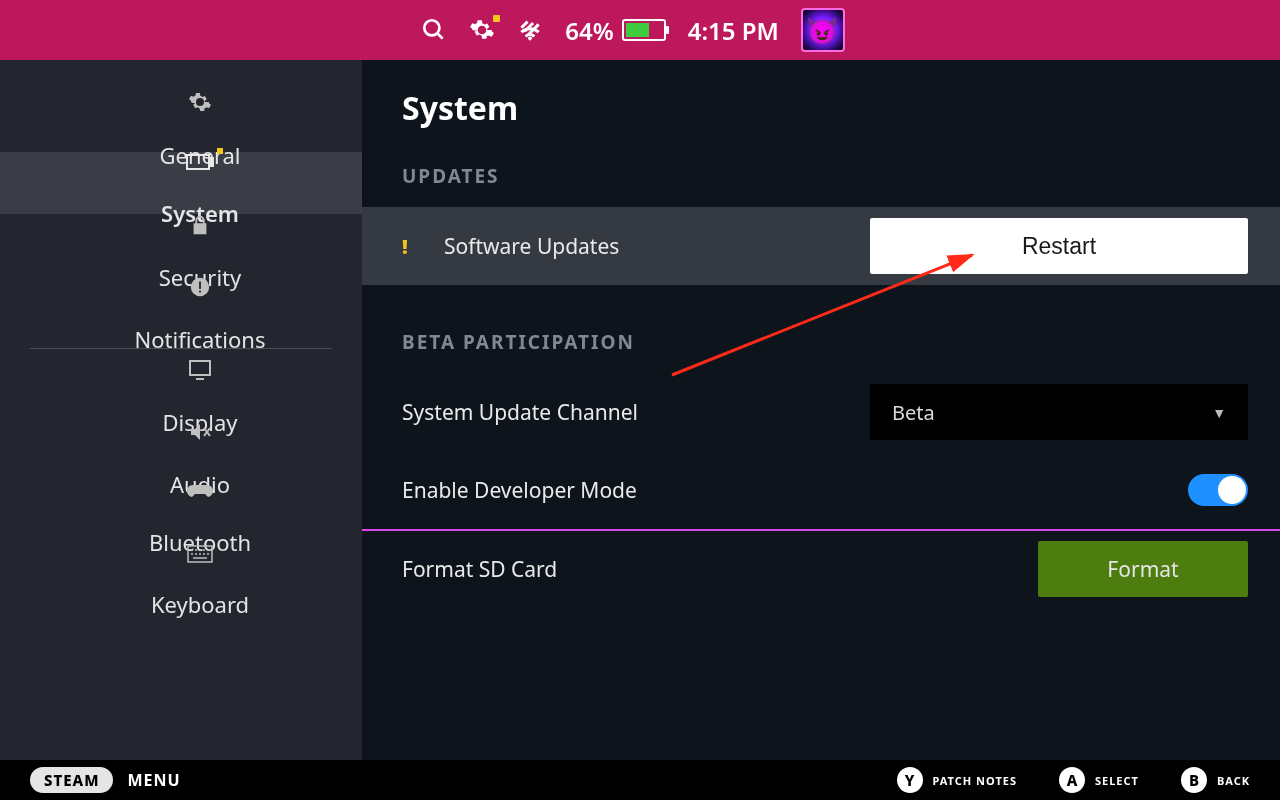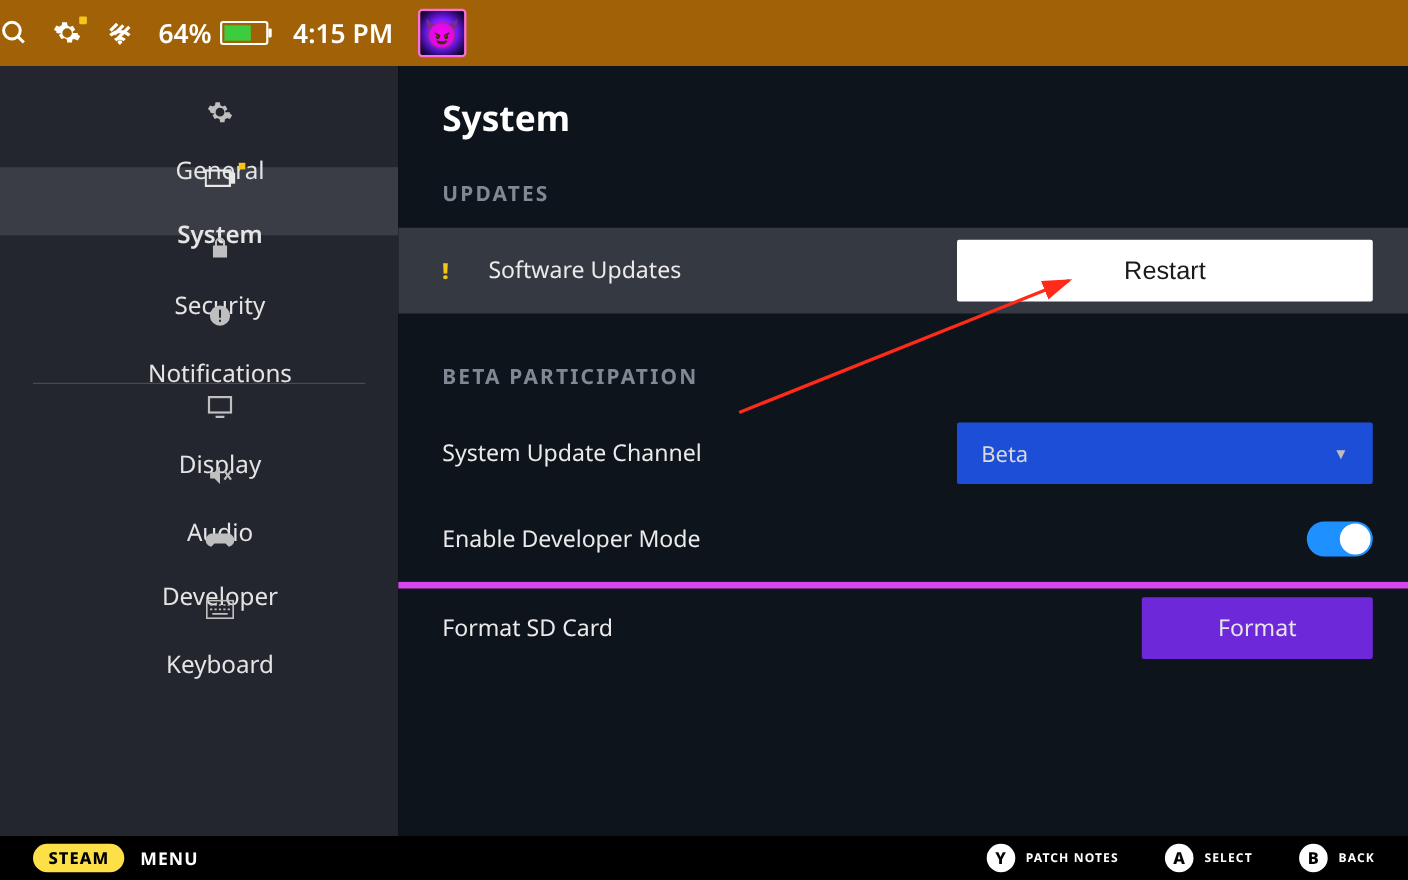--- a/index.html
+++ b/index.html
@@ -1,18 +1,18 @@
 <!DOCTYPE html>
 <html><head>
 <meta charset="utf-8">
 <style>
   * { box-sizing: border-box; margin: 0; padding: 0; }
   html, body { width: 1280px; height: 800px; overflow: hidden; font-family: "Segoe UI", "Noto Sans", Arial, sans-serif; background: #000; color: #e6e6e6; }
   
-  .statusbar { height: 60px; background: #a16207; display: flex; align-items: center; justify-content: flex-start; gap: 22px; padding: 0 14px 0 0; }
+  .statusbar { height: 60px; background: #be185d; display: flex; align-items: center; justify-content: center; gap: 22px; padding: 0 14px 0 0; }
   .statusbar .ico { color: #fff; display:flex; align-items:center; justify-content:center; }
   .status-batt { color:#fff; font-size: 24px; font-weight: 600; display:flex; align-items:center; gap:8px;}
   .status-time { color:#fff; font-size: 24px; font-weight:600;}
   .gear-wrap { position: relative; }
   .gear-dot { position:absolute; top:-2px; right:-5px; width:7px; height:7px; background:#f5c518; border-radius:1px;}
   .battery-shell { width:44px; height:22px; border:2px solid #fff; border-radius:3px; position:relative; display:flex; align-items:center; padding:2px;}
   .battery-shell::after { content:""; position:absolute; right:-5px; top:5px; width:3px; height:8px; background:#fff; border-radius:1px;}
   .battery-fill { height:100%; background:#3dcc3d;}
   .avatar { width:44px; height:44px; border-radius:4px; background: radial-gradient(circle at 50% 50%, #ff39d6 0%, #7a1bff 45%, #2c0a6e 75%, #000 100%); border:2px solid #ff6ae6; display:flex; align-items:center; justify-content:center; font-size:26px; }
   
@@ -29,29 +29,29 @@
   .content { flex:1; background:#0e141b; position:relative; overflow:hidden;}
   .content-inner { padding: 26px 0 0 0;}
   .page-title { font-size: 32px; font-weight:700; color:#fff; padding: 0 0 0 40px;}
   .section-hdr { font-size: 19px; font-weight:700; letter-spacing: 2px; color:#808893; padding: 44px 0 18px 40px;}
   .section-hdr.first { padding-top: 34px;}
   .row { display:flex; align-items:center; padding: 0 32px 0 40px; height: 78px; }
   .row.highlight { background:#353941; padding-left: 40px;}
   .row-label { font-size: 21px; color:#eaeaea; font-weight: 400; flex:1; display:flex; align-items:center; gap: 30px;}
   .exclaim { color:#f5c518; font-size:20px; font-weight:900; width:12px;}
   .restart-btn { width: 378px; height: 56px; background:#fff; color:#1a1a1a; font-size:23px; font-weight:500; border:none; display:flex; align-items:center; justify-content:center; cursor:pointer; border-radius:2px;}
-  .dropdown { width: 378px; height: 56px; background:#1d4ed8; color:#d9d9d9; font-size:20px; display:flex; align-items:center; justify-content:space-between; padding: 0 22px; cursor:pointer; border-radius:2px;}
+  .dropdown { width: 378px; height: 56px; background:#000000; color:#d9d9d9; font-size:20px; display:flex; align-items:center; justify-content:space-between; padding: 0 22px; cursor:pointer; border-radius:2px;}
   .dropdown .tri { font-size:14px; color:#bdbdbd;}
   .toggle { width: 60px; height: 32px; background:#1e90ff; border-radius:16px; position:relative; cursor:pointer;}
   .toggle .knob { position:absolute; right:2px; top:2px; width:28px; height:28px; background:#fff; border-radius:50%;}
-  .format-btn { width:210px; height:56px; background:#6d28d9; color:#e6e6e6; font-size:21px; display:flex; align-items:center; justify-content:center; cursor:pointer; border-radius:2px;margin-left:45px;}
-  .row.sep { border-top: 6px solid #d946ef;}
+  .format-btn { width:210px; height:56px; background:#4d7c0f; color:#e6e6e6; font-size:21px; display:flex; align-items:center; justify-content:center; cursor:pointer; border-radius:2px;margin-left:45px;}
+  .row.sep { border-top: 2px solid #d946ef;}
   
   .bottombar { height: 40px; background:#000; display:flex; align-items:center; padding: 0 30px 0 30px; color:#fff; font-size:18px; gap:14px;}
-  .steam-pill { background:#fde047; color:#000; font-weight:800; font-size:15px; letter-spacing:1px; padding: 3px 14px; border-radius: 14px;}
+  .steam-pill { background:#e5e5e5; color:#000; font-weight:800; font-size:15px; letter-spacing:1px; padding: 3px 14px; border-radius: 14px;}
   .menu-lbl { font-weight:700; letter-spacing:1px; font-size:16px;}
   .bottom-spacer { flex:1;}
   .hint { display:flex; align-items:center; gap:10px; margin-left: 28px;}
   .gbtn { width:26px; height:26px; border-radius:50%; background:#fff; color:#000; font-weight:800; font-size:15px; display:flex; align-items:center; justify-content:center;}
   .hint-lbl { font-weight:700; letter-spacing:1px; font-size:11px;}
   
   .arrow { position:absolute; pointer-events:none;}
   svg { display:block; }
 </style>
 </head>
@@ -144,21 +144,21 @@
           </svg>
       </span>
       <span>Audio</span>
     </div>
     <div class="side-item">
       <span class="side-ico">
         <svg width="26" height="18" viewBox="0 0 26 18" fill="currentColor">
             <path d="M7 2h12a6 6 0 012 12l-3-3h-10l-3 3A6 6 0 017 2z"></path>
           </svg>
       </span>
-      <span>Developer</span>
+      <span>Bluetooth</span>
     </div>
     <div class="side-item">
       <span class="side-ico">
         <svg width="26" height="18" viewBox="0 0 26 18" fill="none" stroke="currentColor" stroke-width="1.5">
             <rect x="1" y="1" width="24" height="16"></rect>
             <line x1="4" y1="5" x2="6" y2="5"></line>
             <line x1="8" y1="5" x2="10" y2="5"></line>
             <line x1="12" y1="5" x2="14" y2="5"></line>
             <line x1="16" y1="5" x2="18" y2="5"></line>
             <line x1="20" y1="5" x2="22" y2="5"></line>

